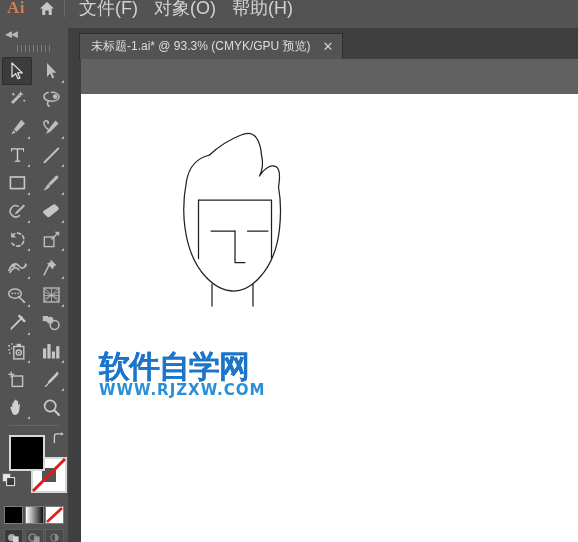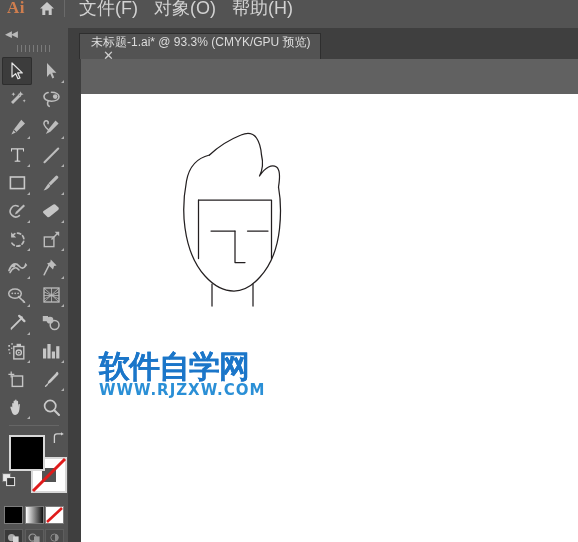--- a/index.html
+++ b/index.html
@@ -106,22 +106,22 @@
   
   .doc-left-rail{
     position:absolute;left:68px;top:28px;width:5px;height:514px;background:#3f3f3f;
   }
   .tabstrip{
     position:absolute;left:73px;top:28px;width:505px;height:31px;background:#3f3f3f;
   }
   .doctab{
     position:absolute;left:6px;top:5px;height:26px;
     background:#535353;border:1px solid #2e2e2e;border-bottom:none;
-    display:flex;padding:0 9px 0 11px;box-sizing:border-box;
-    color:#dcdcdc;font-size:12px;white-space:nowrap;flex-direction:column;
+    display:flex;align-items:center;padding:0 9px 0 11px;box-sizing:border-box;
+    color:#dcdcdc;font-size:12px;white-space:nowrap;
   }
   .tab-close{
     margin-left:12px;color:#cfcfcf;font-size:13px;line-height:10px;
   }
   .workspace{
     position:absolute;left:73px;top:59px;width:505px;height:483px;background:#616161;
   }
   .ws-inner-rail{position:absolute;left:0;top:0;width:8px;height:483px;background:#3f3f3f;}
   .artboard{
     position:absolute;left:8px;top:35px;width:497px;height:448px;background:#ffffff;

